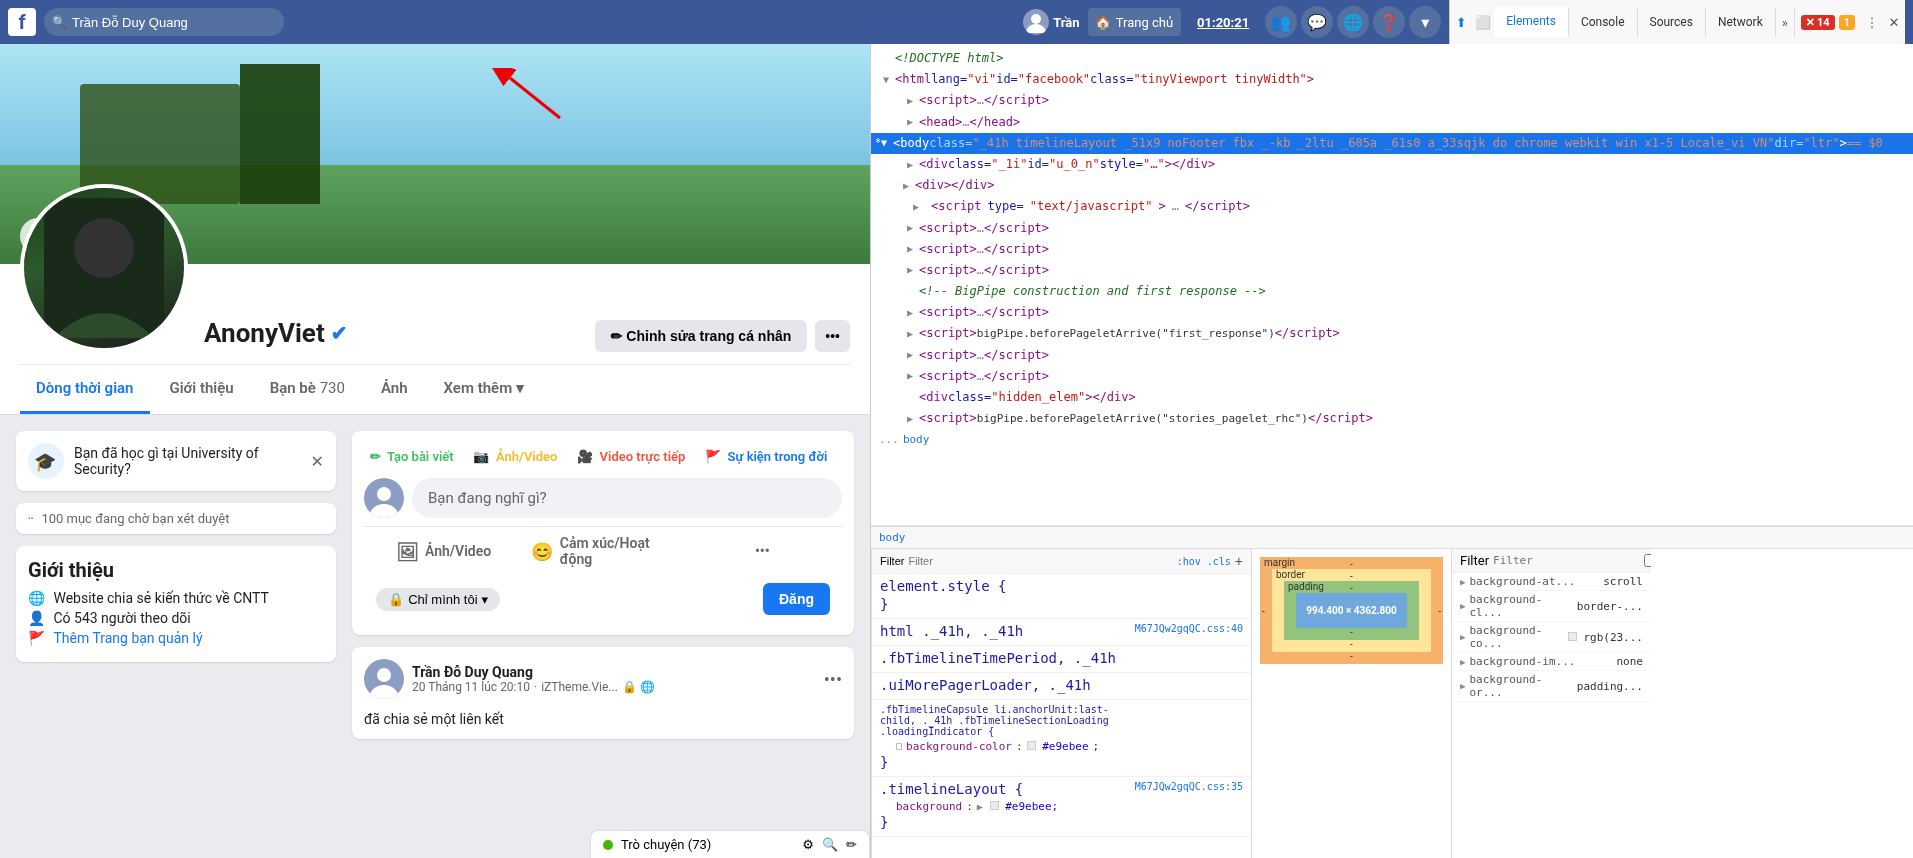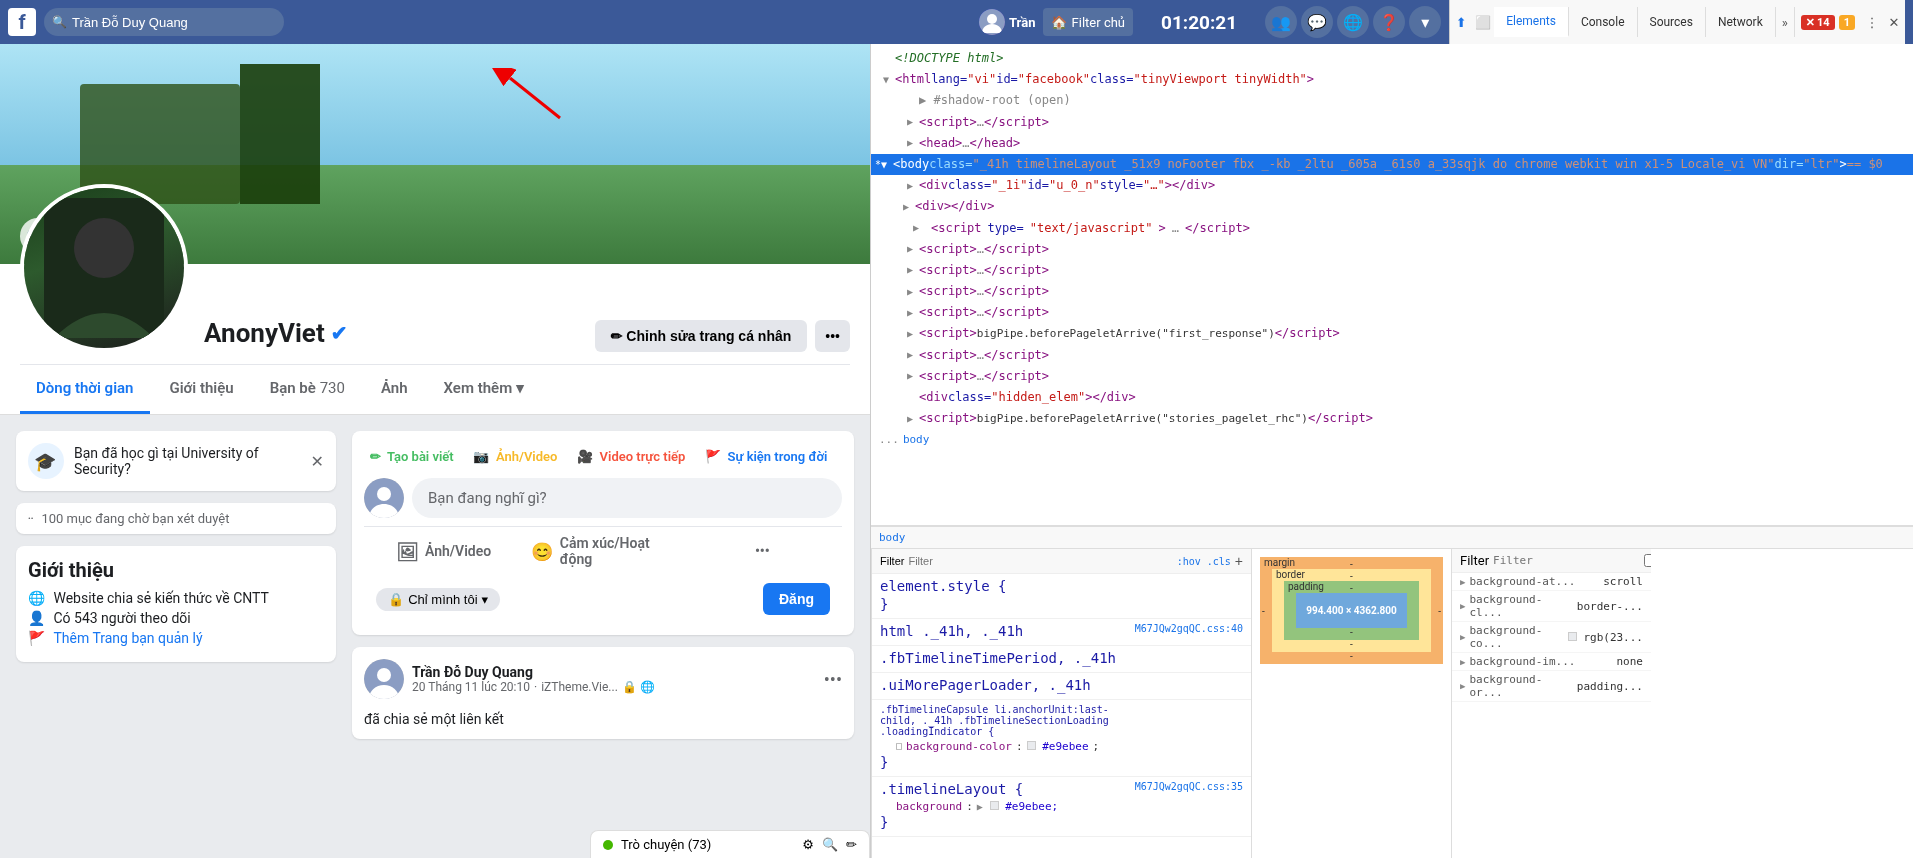--- a/index.html
+++ b/index.html
@@ -13,21 +13,21 @@
     .fb-logo { background: #fff; color: #3b5998; font-weight: bold; font-size: 20px; width: 28px; height: 28px; display: flex; align-items: center; justify-content: center; border-radius: 4px; margin-right: 8px; flex-shrink: 0; }
     .search-wrapper { position: relative; display: flex; align-items: center; margin-right: 8px; }
     .search-wrapper .search-icon { position: absolute; left: 8px; color: #ccc; font-size: 12px; }
     .search-box { height: 28px; background: #5470a0; border: none; border-radius: 14px; padding: 0 10px 0 28px; color: #fff; font-size: 13px; outline: none; width: 240px; }
     .search-box::placeholder { color: #ccc; }
     
     .fb-nav { display: flex; align-items: center; margin-left: auto; gap: 4px; }
     .fb-nav-name { color: #fff; font-size: 13px; font-weight: bold; margin-right: 4px; }
     .fb-nav-btn { background: #5470a0; border: none; border-radius: 4px; color: #fff; padding: 4px 8px; cursor: pointer; font-size: 13px; height: 28px; display: flex; align-items: center; gap: 4px; }
     .fb-nav-icon { width: 32px; height: 32px; background: #5470a0; border-radius: 50%; display: flex; align-items: center; justify-content: center; cursor: pointer; color: #fff; font-size: 16px; }
-    .fb-time { color: #fff; font-size: 19px; font-weight: bold; margin: 0 24px; }
+    .fb-time { color: #fff; font-size: 13px; font-weight: bold; margin: 0 12px; text-decoration: underline; }
     
     
     .main-area { display: flex; flex: 1; overflow: hidden; }
     
     
     .fb-panel { width: 870px; flex-shrink: 0; overflow: hidden; display: flex; flex-direction: column; }
     
     
     .cover-photo { height: 220px; background: linear-gradient(180deg, #87ceeb 0%, #5ba3c9 40%, #3d8baf 60%, #6a9f6a 80%, #4a7c4a 100%); position: relative; flex-shrink: 0; }
     .camera-icon { position: absolute; bottom: 10px; left: 20px; background: rgba(255,255,255,0.8); border-radius: 50%; width: 36px; height: 36px; display: flex; align-items: center; justify-content: center; font-size: 18px; cursor: pointer; }
@@ -197,21 +197,21 @@
       <div class="fb-avatar-circle">
         <svg width="26" height="26" viewBox="0 0 26 26" fill="none">
             <circle cx="13" cy="13" r="13" fill="#8b9dc3"></circle>
             <circle cx="13" cy="10" r="5" fill="#fff"></circle>
             <path d="M3 24c0-5.5 4.5-9 10-9s10 3.5 10 9" fill="#fff"></path>
           </svg>
       </div>
       <span class="fb-nav-name">Trần</span>
       <div class="fb-nav-btn">
         <span>🏠</span>
-        <span>Filter chủ</span>
+        <span>Trang chủ</span>
       </div>
       <span class="fb-time">01:20:21</span>
       <div class="fb-nav-icon">👥</div>
       <div class="fb-nav-icon">💬</div>
       <div class="fb-nav-icon">🌐</div>
       <div class="fb-nav-icon">❓</div>
       <div class="fb-nav-icon">▾</div>
     </div>
 
     <div style="margin-left:8px; display:flex; align-items:center; background:#f8f8f8; border-left:1px solid #ccc; height:44px;">
@@ -435,26 +435,20 @@
           <span class="tag">&lt;html</span>
           <span class="attr"> lang=</span>
             <span class="str">"vi"</span>
           <span class="attr"> id=</span>
             <span class="str">"facebook"</span>
           <span class="attr"> class=</span>
             <span class="str">"tinyViewport tinyWidth"</span>
           <span class="tag">&gt;</span>
         </div>
 
-        <div class="dom-line" style="padding-left:12px;">
-          <span class="dom-indent"></span>
-          <span class="dom-indent"></span>
-          <span class="triangle empty"></span>
-          <span style="color:#888;">▶ #shadow-root (open)</span>
-        </div>
 
         <div class="dom-line" style="padding-left:12px;">
           <span class="dom-indent"></span>
           <span class="dom-indent"></span>
           <span class="triangle closed"></span>
           <span class="tag">&lt;script&gt;</span>
           <span class="dots">…</span>
           <span class="tag">&lt;/script&gt;</span>
         </div>
 
@@ -526,20 +520,25 @@
         </div>
 
         <div class="dom-line" style="padding-left:24px;">
           <span class="dom-indent"></span>
           <span class="triangle closed"></span>
           <span class="tag">&lt;script&gt;</span>
           <span class="dots">…</span>
           <span class="tag">&lt;/script&gt;</span>
         </div>
 
+        <div class="dom-line" style="padding-left:24px;">
+          <span class="dom-indent"></span>
+          <span class="triangle empty"></span>
+          <span class="comment">&lt;!-- BigPipe construction and first response --&gt;</span>
+        </div>
 
         <div class="dom-line" style="padding-left:24px;">
           <span class="dom-indent"></span>
           <span class="triangle closed"></span>
           <span class="tag">&lt;script&gt;</span>
           <span class="dots">…</span>
           <span class="tag">&lt;/script&gt;</span>
         </div>
 
         <div class="dom-line" style="padding-left:24px;">

